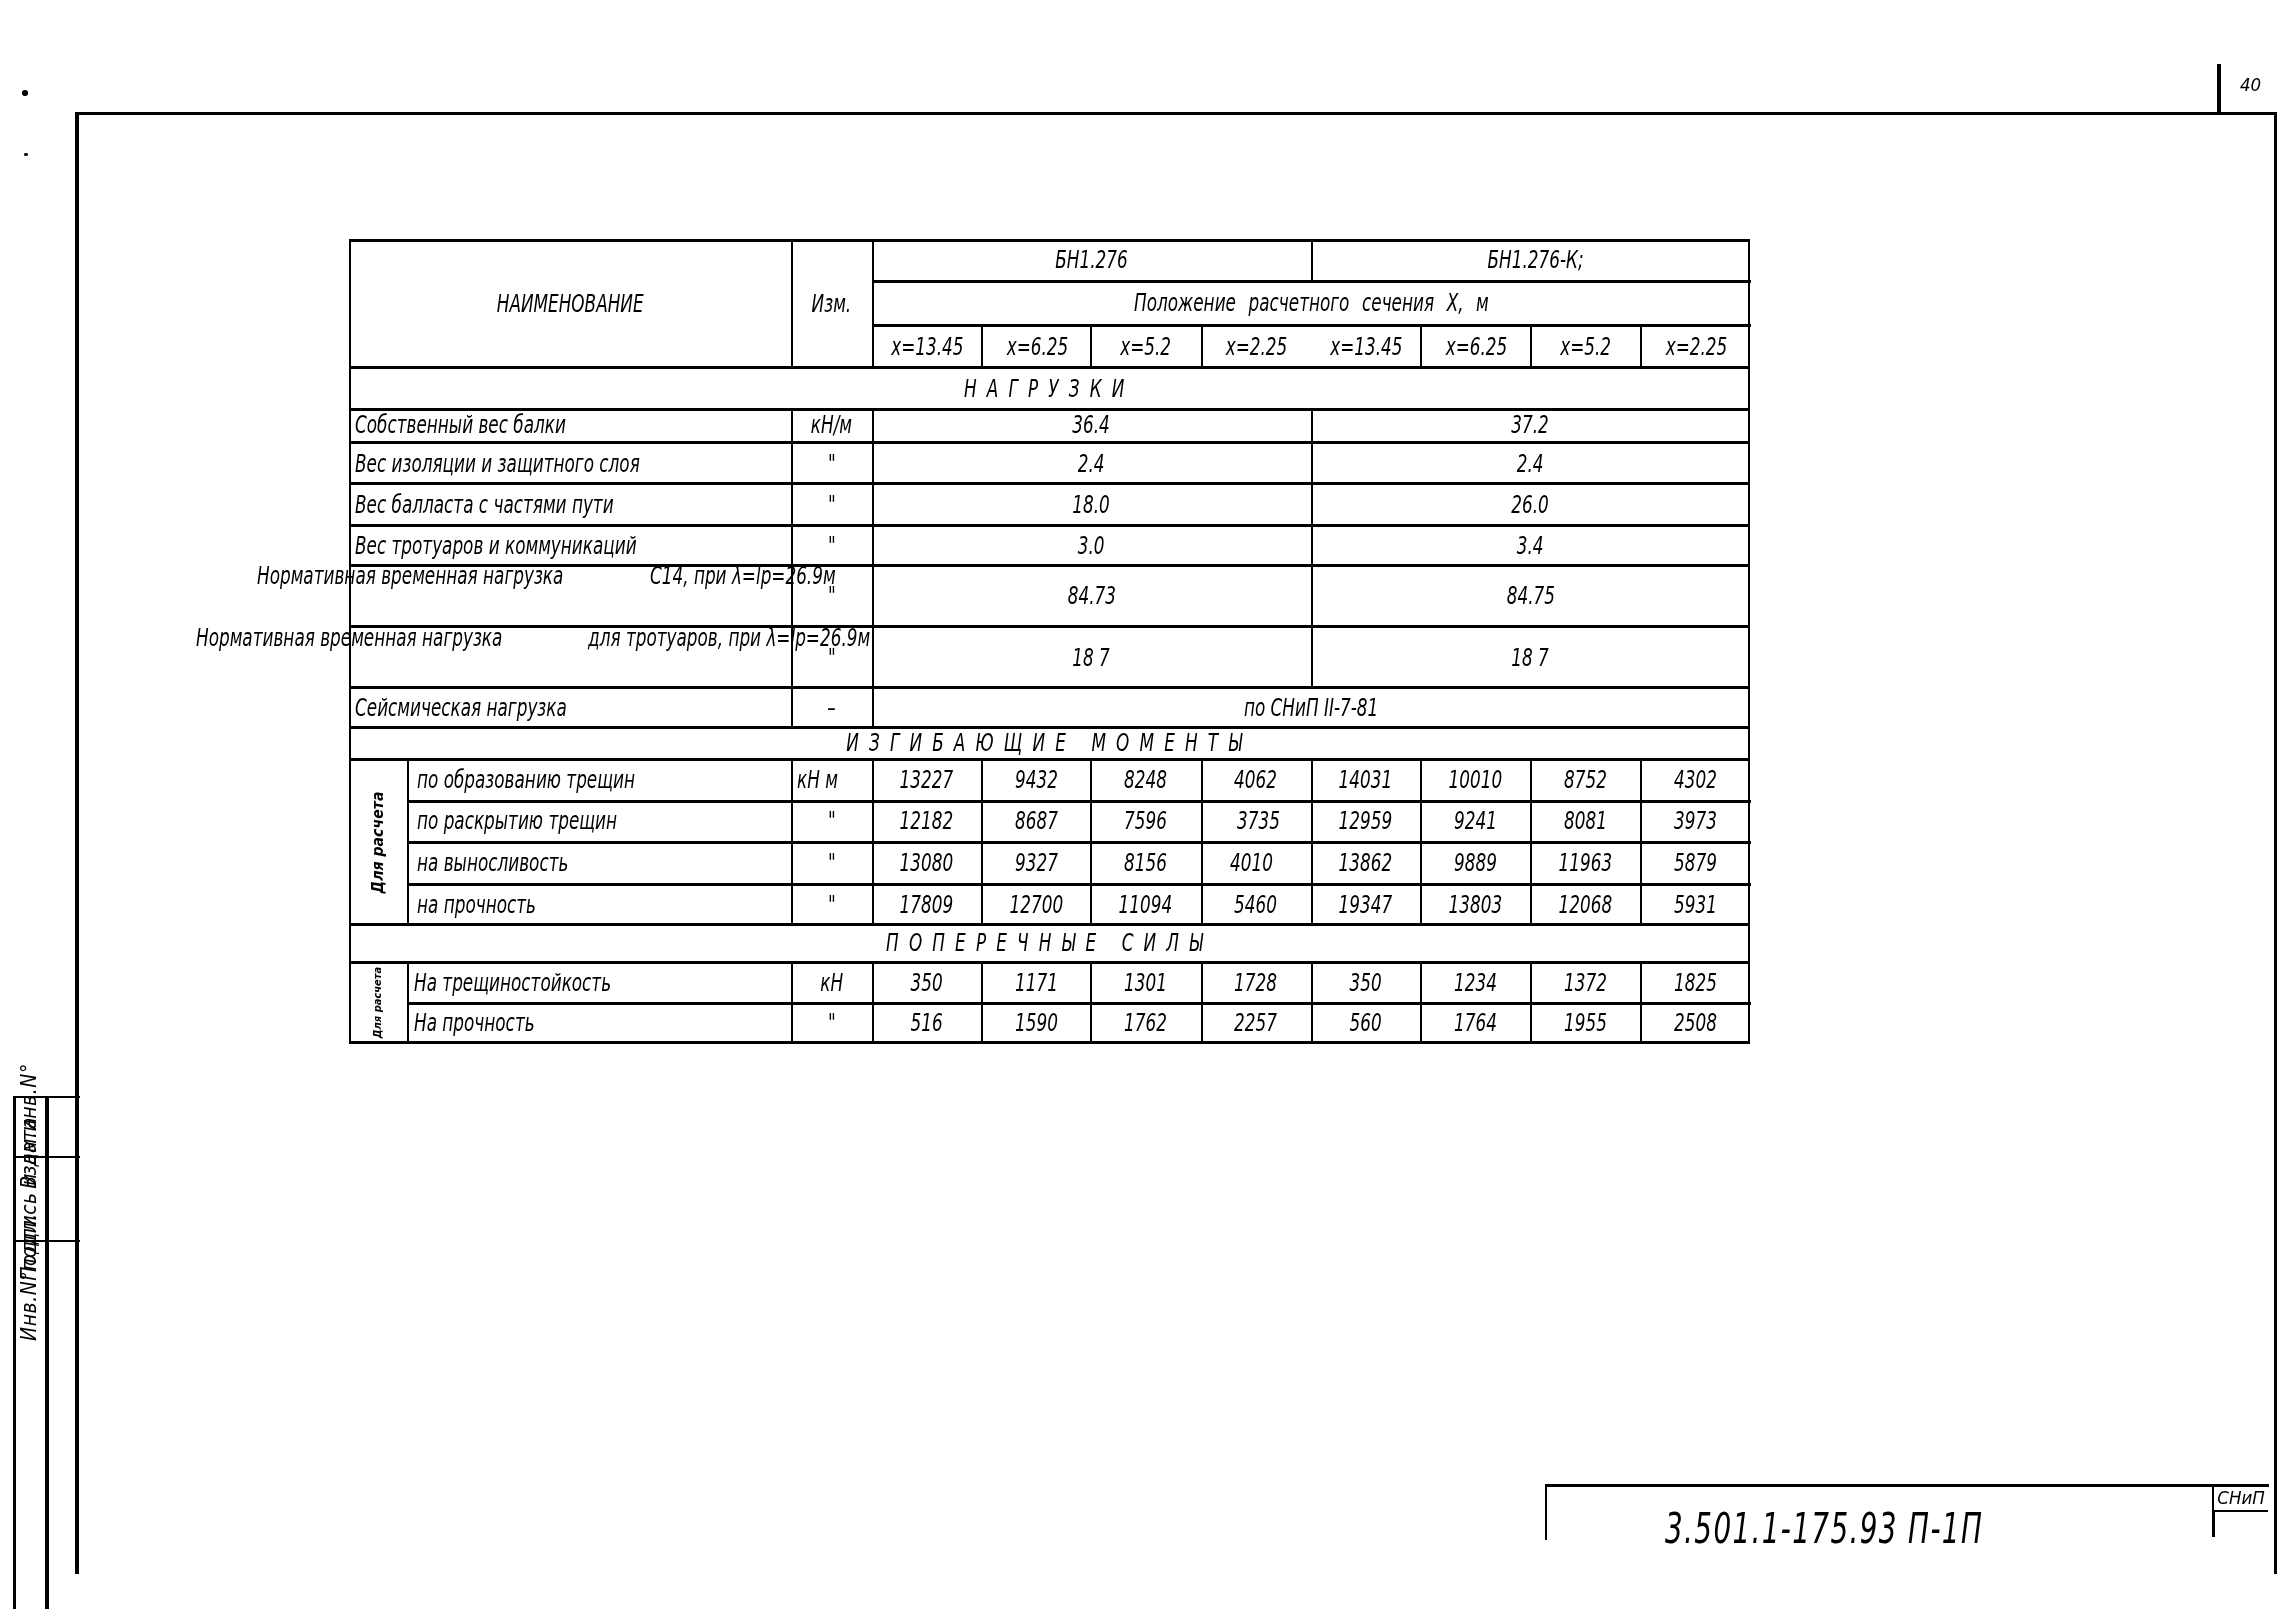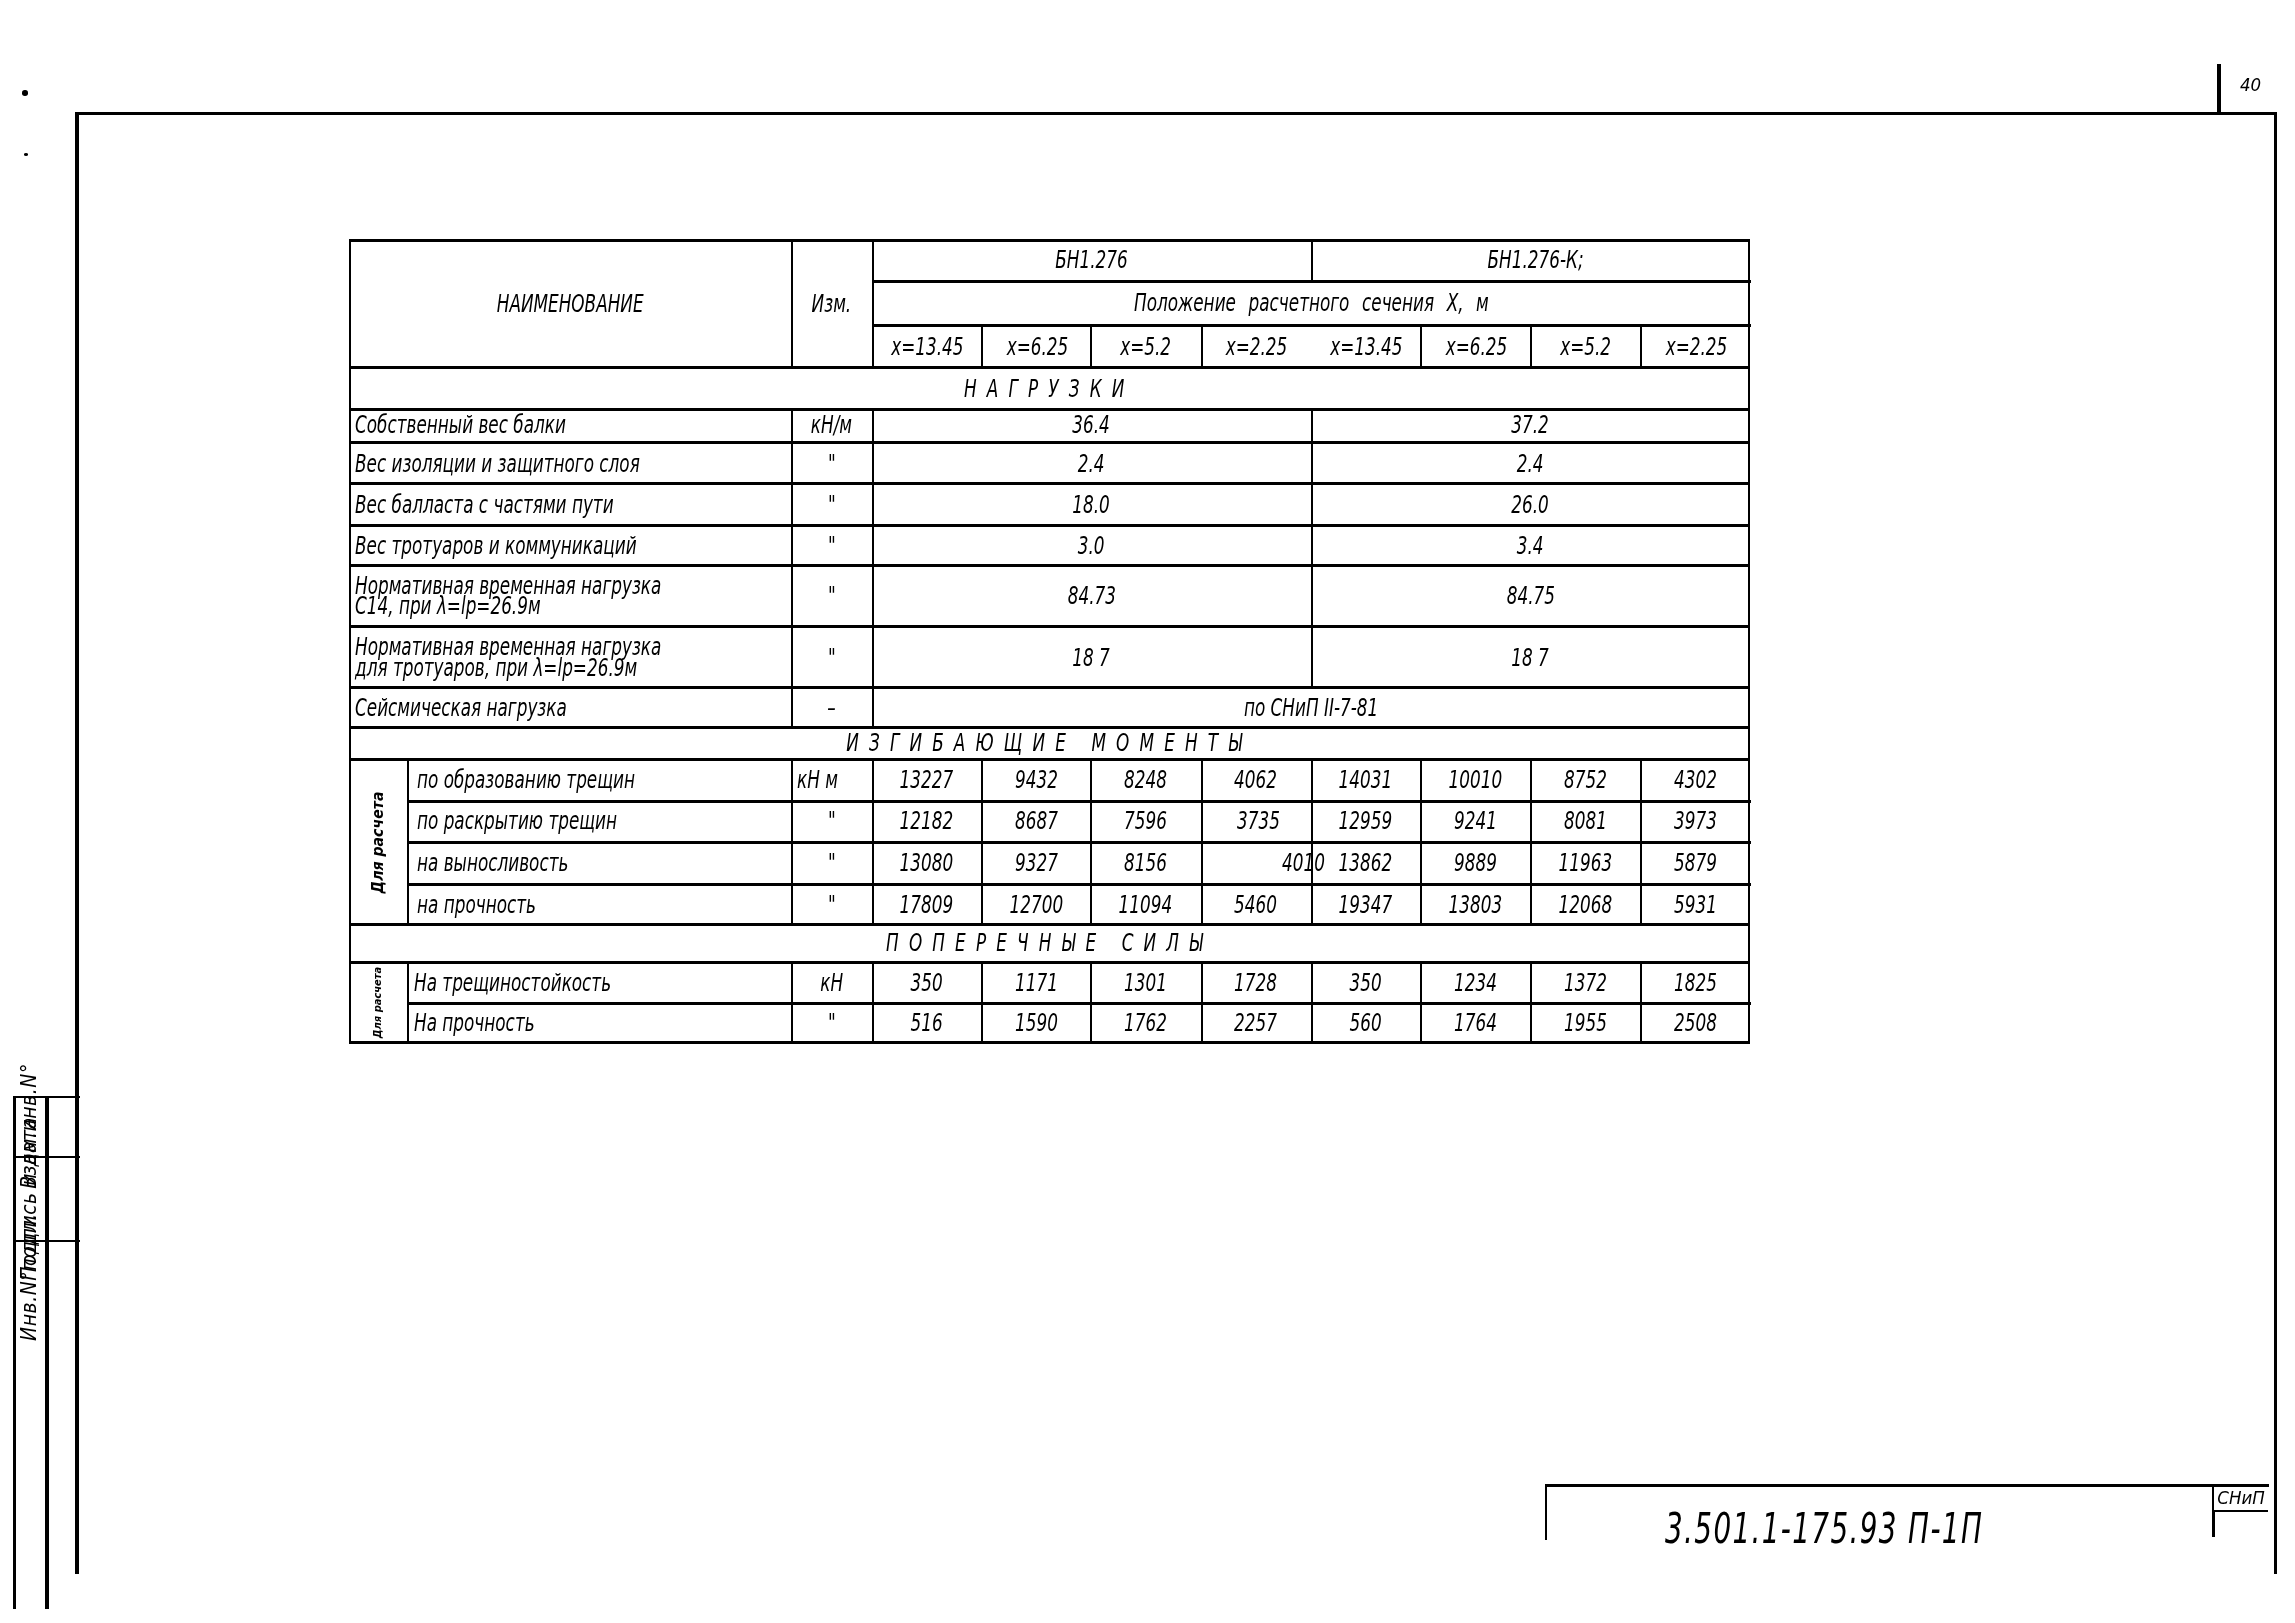--- a/index.html
+++ b/index.html
@@ -11,21 +11,21 @@
   .pagenum{position:absolute;left:2240px;top:74px;font-size:18.5px;font-style:italic;}
   .dot{position:absolute;width:5.6px;height:5.6px;background:#000;border-radius:50%;}
 
   
   .tbl{position:absolute;left:349px;top:239px;width:1401px;height:805px;}
   .cell{position:absolute;box-sizing:border-box;display:flex;align-items:center;justify-content:center;
         font-style:italic;font-size:24px;white-space:nowrap;transform-origin:center;}
   .cell span{display:inline-block;transform:scaleX(0.78);}
   .left span{transform-origin:left center;}
   .left{justify-content:flex-start;padding-left:5.6px;}
-  .ml{line-height:20.4px;flex-direction:column;align-items:flex-start;justify-content:center;}
+  .ml{line-height:20.4px;flex-direction:row;align-items:flex-start;justify-content:center;}
   .hline{position:absolute;height:2.8px;background:#000;}
   .vline{position:absolute;width:2.3px;background:#000;}
   .spaced span{letter-spacing:13px;}
   .vert{position:absolute;display:flex;align-items:center;justify-content:center;}
   .vert span{transform:rotate(-90deg);white-space:nowrap;font-weight:bold;font-style:italic;font-size:15.7px;}
 
   
   .stamp{position:absolute;left:13px;top:1096px;width:69px;height:513px;}
   .stamp-text{position:absolute;left:0;top:0;width:32px;height:513px;display:flex;align-items:center;justify-content:center;}
   .stamp-text span{transform:rotate(-90deg);white-space:nowrap;font-style:italic;font-size:21px;letter-spacing:0.5px;}
@@ -308,21 +308,21 @@
       </div>
     <div class="cell" style="left:523px;top:604px;width:109px;height:40px">
         <span>13080</span>
       </div>
     <div class="cell" style="left:633px;top:604px;width:109px;height:40px">
         <span>9327</span>
       </div>
     <div class="cell" style="left:742px;top:604px;width:109px;height:40px">
         <span>8156</span>
       </div>
-    <div class="cell" style="left:904px;top:604px;width:101px;height:40px">
+    <div class="cell" style="left:852px;top:604px;width:101px;height:40px">
         <span>4010</span>
       </div>
     <div class="cell" style="left:962px;top:604px;width:109px;height:40px">
         <span>13862</span>
       </div>
     <div class="cell" style="left:1072px;top:604px;width:109px;height:40px">
         <span>9889</span>
       </div>
     <div class="cell" style="left:1182px;top:604px;width:109px;height:40px">
         <span>11963</span>

